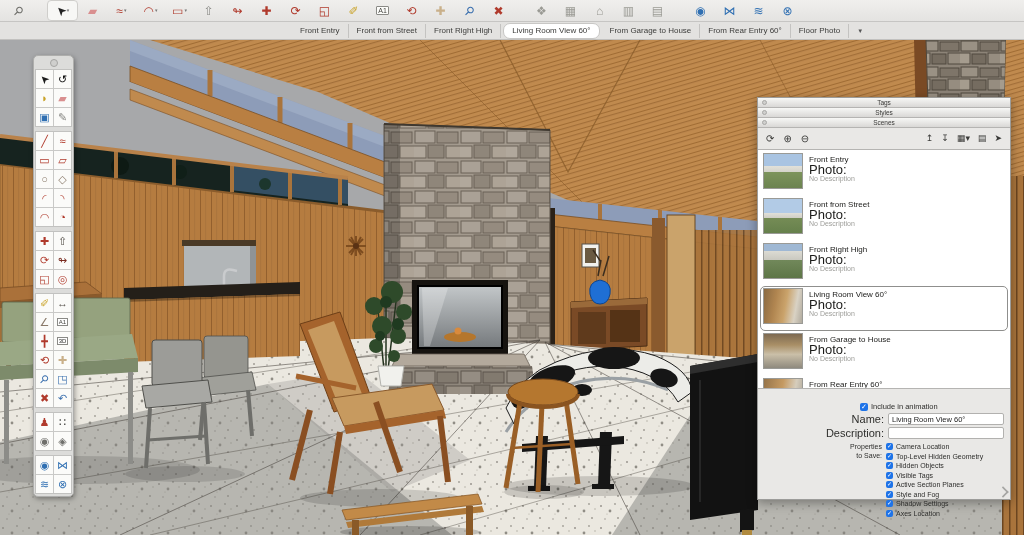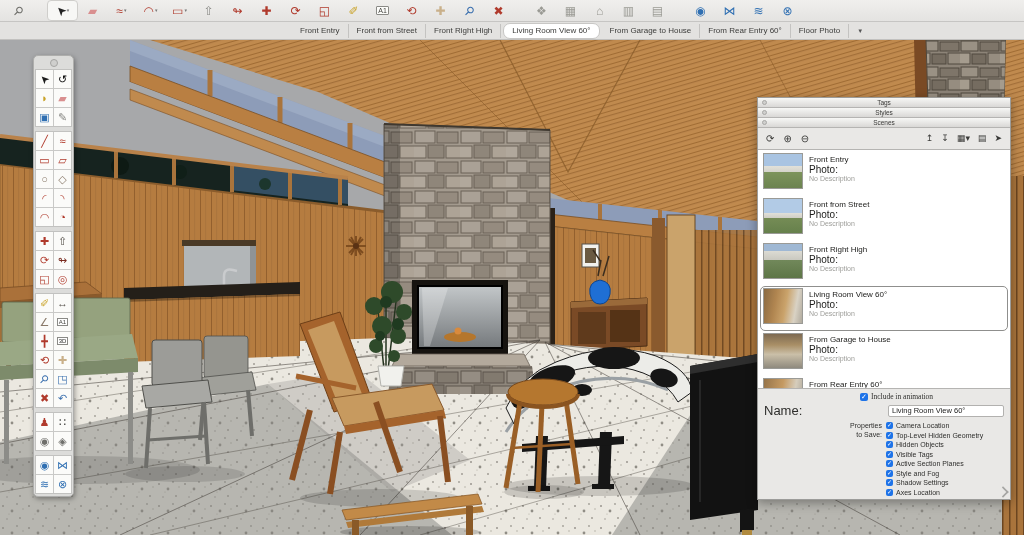--- a/index.html
+++ b/index.html
@@ -54,30 +54,30 @@
   .scene-item{height:41px;margin:0 3px 2px;padding:1px 2px;display:flex;gap:6px;border-radius:4px;}
   .scene-item.sel{outline:1.5px solid #8f8f8d;}
   .thumb{width:40px;height:36px;border:1px solid #9a9a96;flex:none;box-sizing:border-box;}
   .t-ext-1{background:linear-gradient(#a9c4e2 0%,#a9c4e2 34%,#e3e2da 34%,#d5d4cc 52%,#7d945c 52%,#6c8350 100%);}
   .t-ext-2{background:linear-gradient(#b2cbe6 0%,#b2cbe6 42%,#e0dfd7 42%,#cfcec5 56%,#758c55 56%,#66804c 100%);}
   .t-ext-3{background:linear-gradient(#9fb8d4 0%,#9fb8d4 22%,#dbdad2 22%,#c9c8bf 48%,#71885a 48%,#5e7647 100%);}
   .t-int-1{background:linear-gradient(100deg,#8a6a42 0%,#b08550 30%,#caa36b 55%,#d9d2c4 80%,#b0aa9d 100%);}
   .t-int-2{background:linear-gradient(#7d6a52 0%,#a98f66 32%,#cabfa8 60%,#8f8a7e 100%);}
   .t-int-3{background:linear-gradient(100deg,#96744a 0%,#c59a62 45%,#d6cdbc 75%,#a9a396 100%);}
   .s-name{font-size:8px;color:#1c1c1a;line-height:10px;padding-top:2px;white-space:nowrap;}
-  .s-photo{font-size:10px;color:#1c1c1a;line-height:9px;}
+  .s-photo{font-size:13px;color:#1c1c1a;line-height:9px;}
   .s-desc{font-size:7px;color:#9e9e9a;line-height:9px;}
   #p-form{padding:3px 6px 0;}
   .row{display:flex;align-items:center;margin-top:2px;}
-  .row .lab{width:120px;text-align:left;padding-right:4px;font-size:13px;flex:none;}
+  .row .lab{width:120px;text-align:right;padding-right:4px;font-size:11px;flex:none;}
   .row input{flex:1;height:10px;border:1px solid #b2b1af;border-radius:2px;font-size:7.5px;
     font-family:"Liberation Sans",sans-serif;padding:0 3px;background:#fff;color:#222;}
   .cb{width:8px;height:8px;border-radius:2px;background:#1e73e8;color:#fff;font-size:7px;
     line-height:8px;text-align:center;flex:none;margin-right:3px;display:inline-block;}
-  #include-row{margin-left:96px;display:flex;align-items:center;margin-top:0;font-size:7.5px;font-family:Liberation Serif, serif;}
+  #include-row{margin-left:96px;display:flex;align-items:center;margin-top:10px;font-size:7.5px;}
   #props{display:flex;margin-top:3px;}
   #props .plabel{width:118px;text-align:right;padding-right:4px;font-size:7px;line-height:9px;flex:none;color:#2e2e2c;}
   .prop-row{display:flex;align-items:center;height:9.5px;font-size:7px;}
   .prop-row .cb{width:7px;height:7px;line-height:7px;font-size:6px;}
   #resize-handle{position:absolute;right:2px;bottom:2px;width:8px;height:8px;
     border-right:2px solid #a5a5a3;border-bottom:2px solid #a5a5a3;transform:rotate(-45deg) scale(.8);}
 </style>
 </head>
 <body>
 
@@ -677,20 +677,24 @@
     </div>
   <div id="p-form">
     <div id="include-row">
       <span class="cb">✓</span>
       <span>Include in animation</span>
     </div>
     <div class="row">
       <span class="lab">Name:</span>
       <input type="text" value="Living Room View 60°" style="">
     </div>
+    <div class="row">
+      <span class="lab">Description:</span>
+      <input type="text" value="" style="">
+    </div>
     <div id="props">
       <div class="plabel">
         <div>Properties</div>
         <div>to Save:</div>
       </div>
       <div id="prop-list">
           <div class="prop-row">
             <span class="cb">✓</span>
             <span>Camera Location</span>
           </div>

